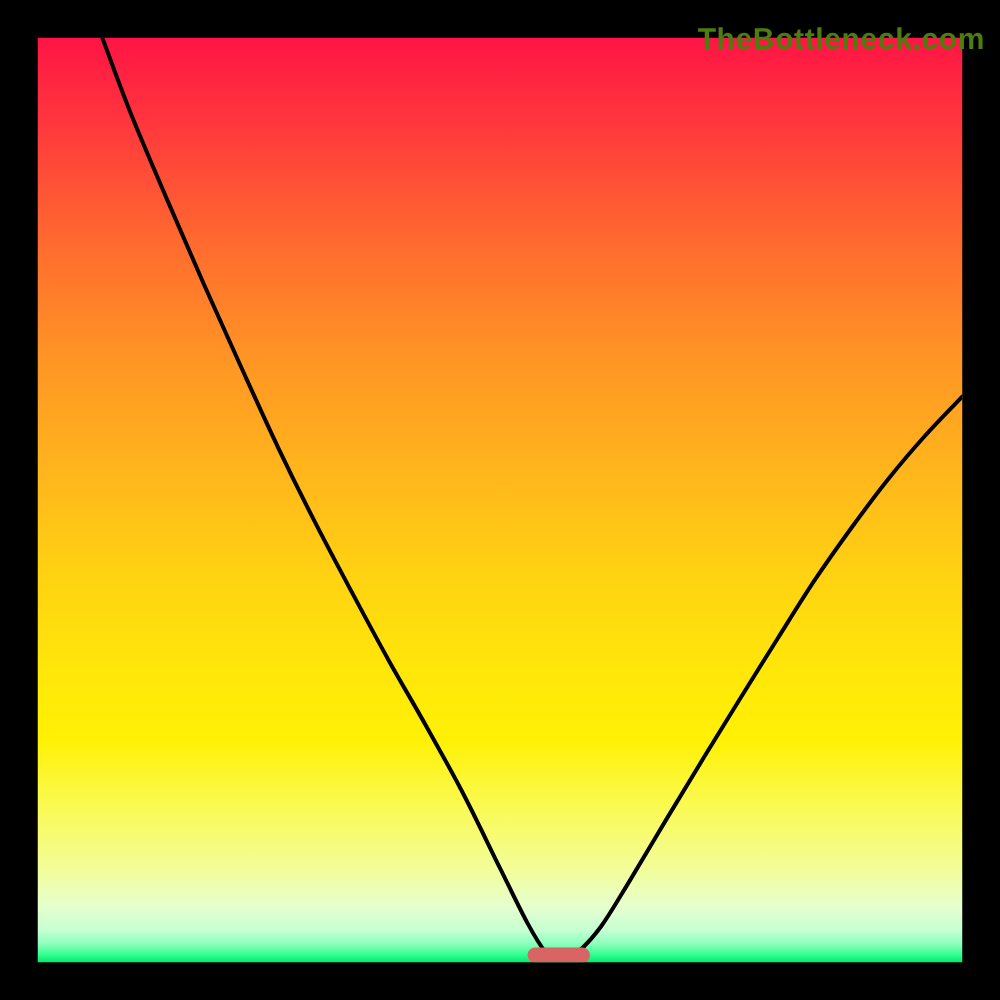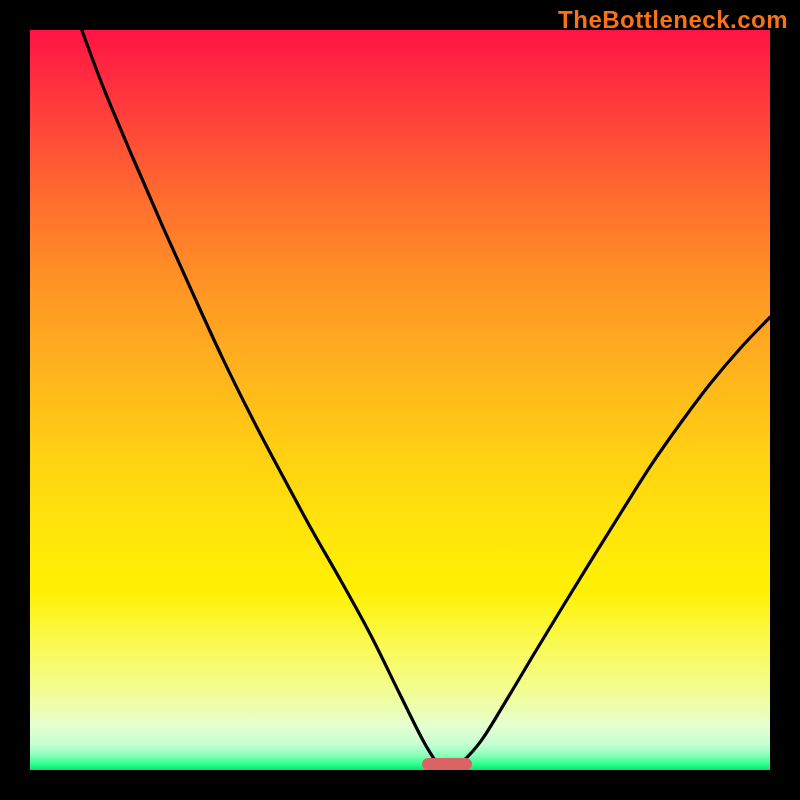--- a/index.html
+++ b/index.html
@@ -11,26 +11,26 @@
     overflow: hidden;
   }
   .frame {
     position: relative;
     width: 800px;
     height: 800px;
     background: #000;
   }
   .watermark {
     position: absolute;
-    top: 6px;
+    top: 18px;
     right: 12px;
     font-family: Arial, Helvetica, sans-serif;
     font-size: 24px;
     font-weight: 600;
-    color: #f97316;
+    color: #4d7c0f;
     letter-spacing: 0.5px;
     z-index: 5;
   }
   .plot {
     position: absolute;
     left: 30px;
     top: 30px;
     width: 740px;
     height: 740px;
     overflow: hidden;

